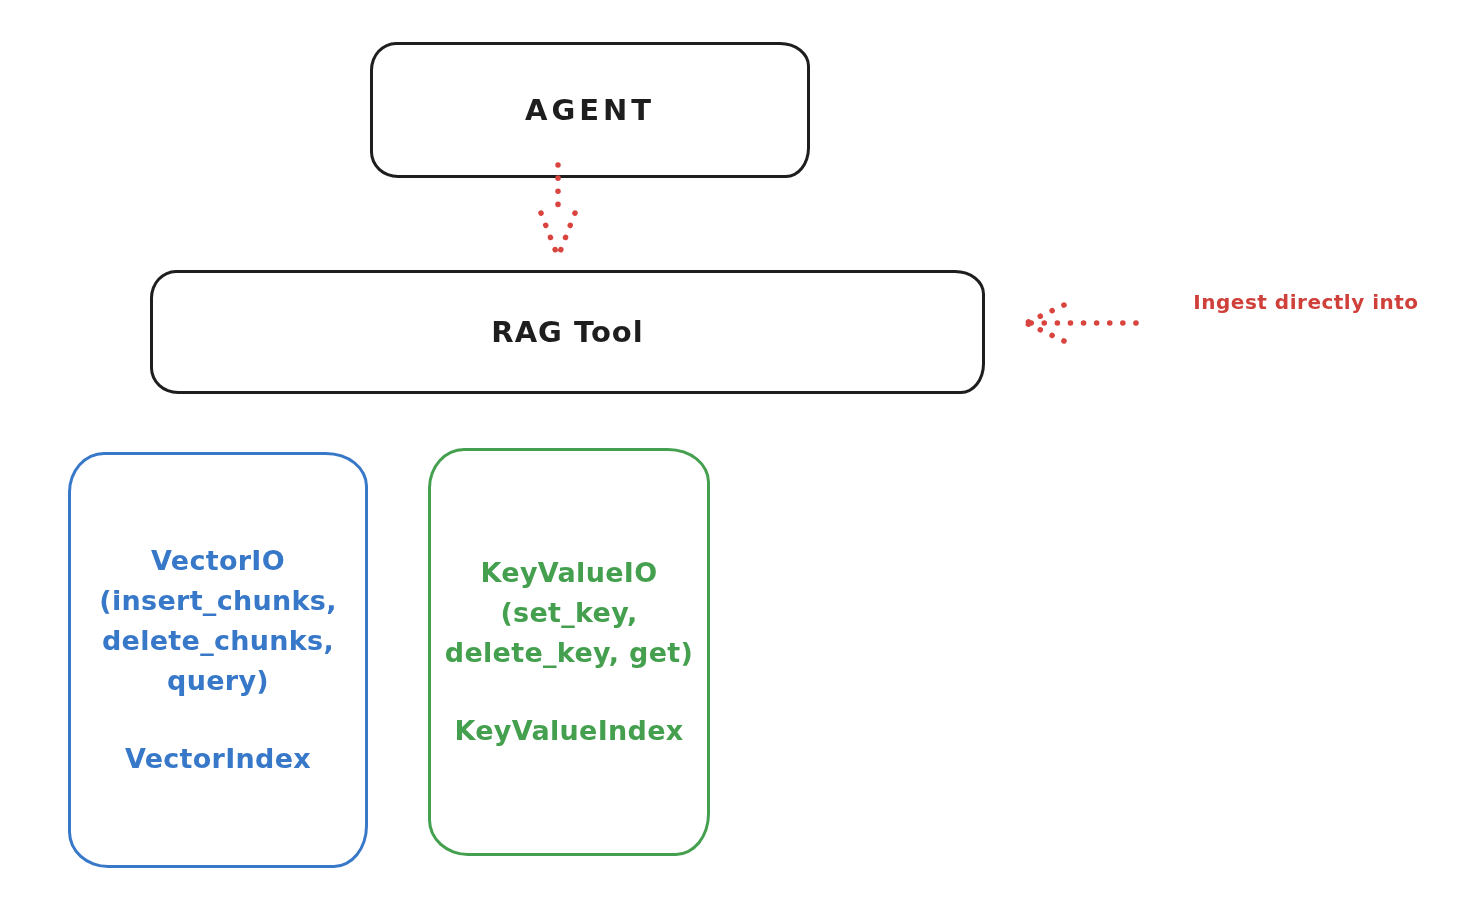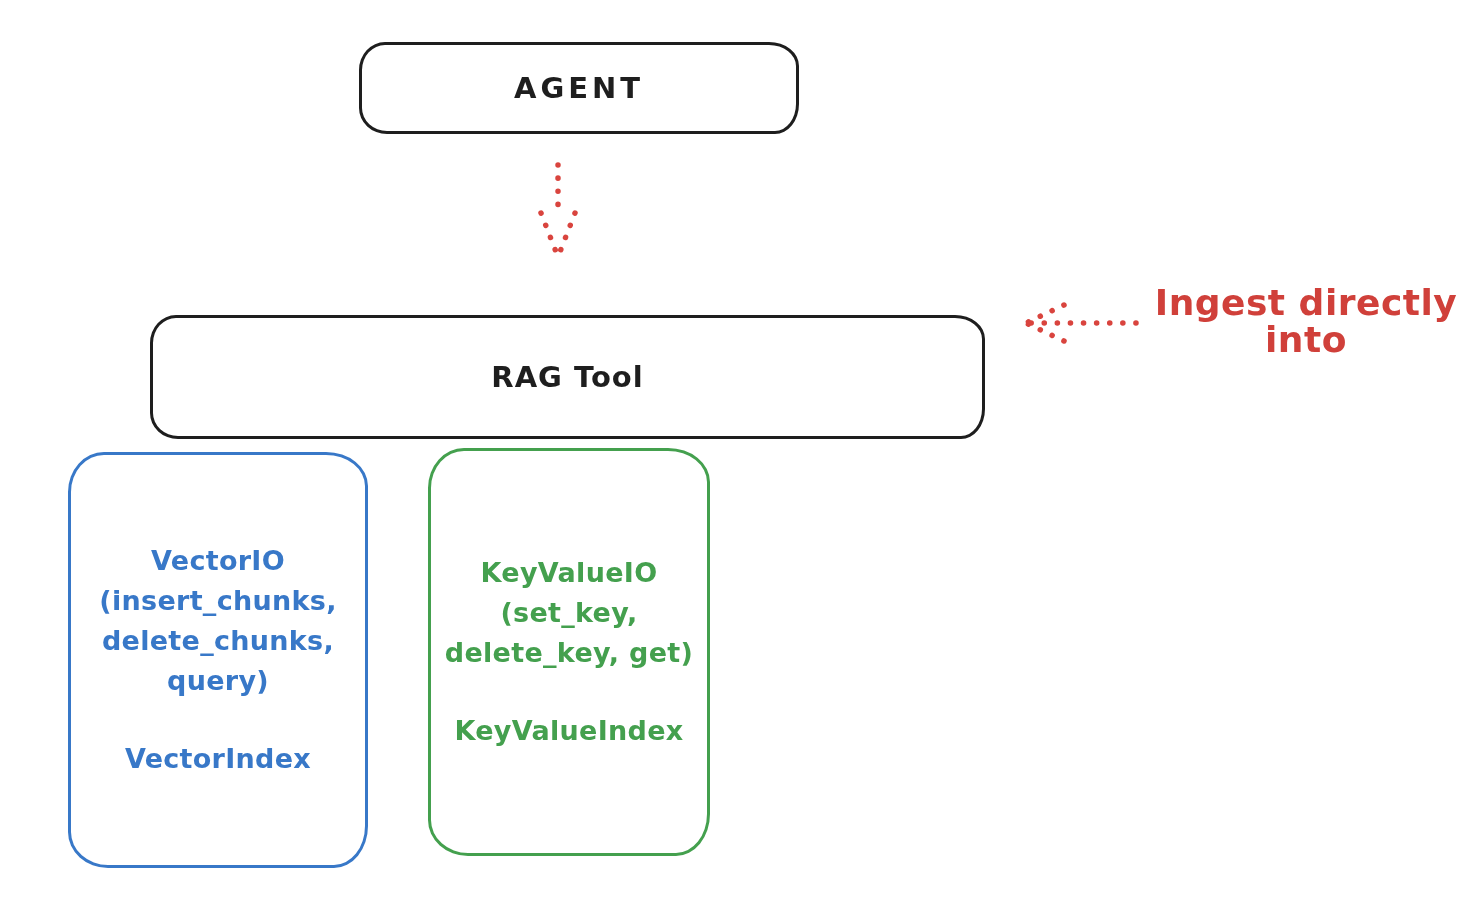--- a/index.html
+++ b/index.html
@@ -18,44 +18,44 @@
     background: #ffffff;
     display: flex;
     align-items: center;
     justify-content: center;
     color: #1e1e1e;
   }
   .node-black {
     border-radius: 26px 30px 24px 28px / 28px 24px 30px 26px;
   }
   .agent {
-    left: 359px; top: 42px; width: 440px; height: 92px;
+    left: 370px; top: 42px; width: 440px; height: 136px;
   }
   .agent .node-label {
     font-size: 29px; font-weight: 700; letter-spacing: 4px;
   }
   .rag {
-    left: 150px; top: 270px; width: 835px; height: 124px; margin-top: 45px;
+    left: 150px; top: 270px; width: 835px; height: 124px;
   }
   .rag .node-label {
     font-size: 29px; font-weight: 600; letter-spacing: 1px;
   }
   .arrow { position: absolute; overflow: visible; }
   .arrow path {
     fill: none;
     stroke: currentColor;
     stroke-width: 5.5;
     stroke-linecap: round;
     stroke-dasharray: 0.1 13;
   }
   .annotation {
     position: absolute;
     left: 1140px; top: 284px; width: 332px;
     text-align: center;
-    font-size: 36px;
+    font-size: 20px;
     font-weight: 700;
     line-height: 37px;
     letter-spacing: 0.5px;
   }
   .storage {
     position: absolute;
     border-width: 3px;
     border-style: solid;
     background: #ffffff;
     border-radius: 36px 42px 34px 40px / 40px 34px 42px 36px;

